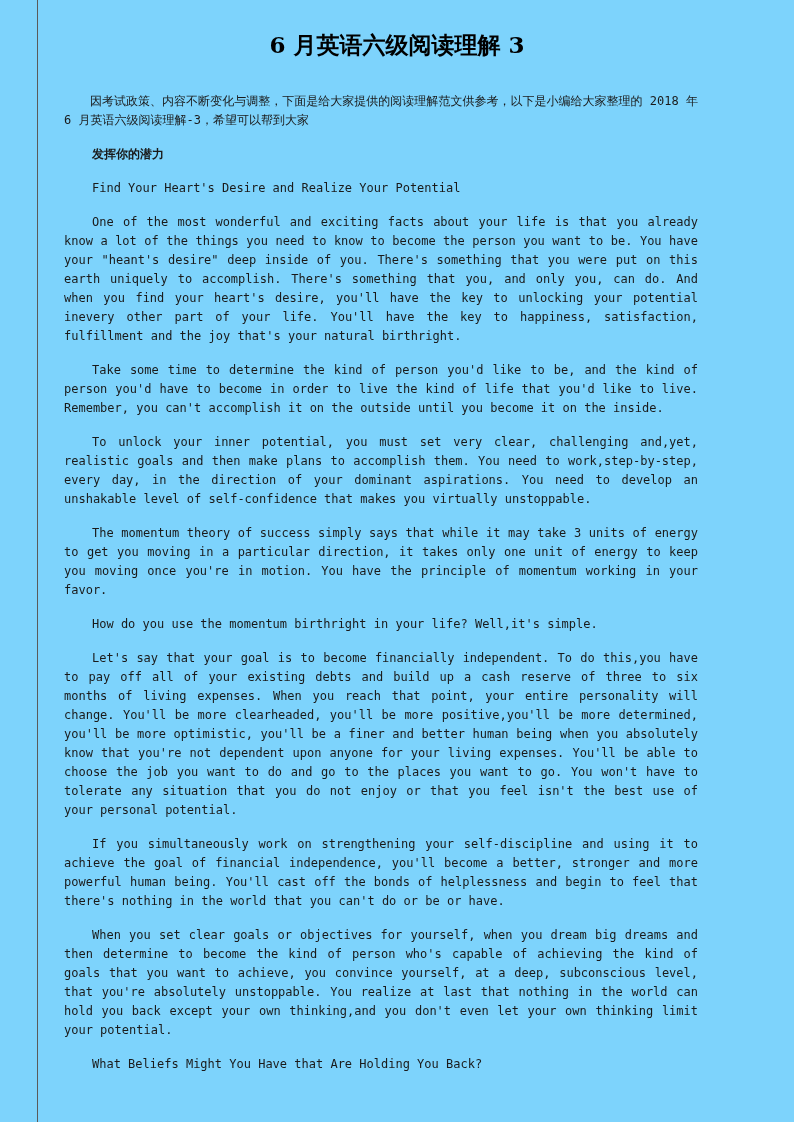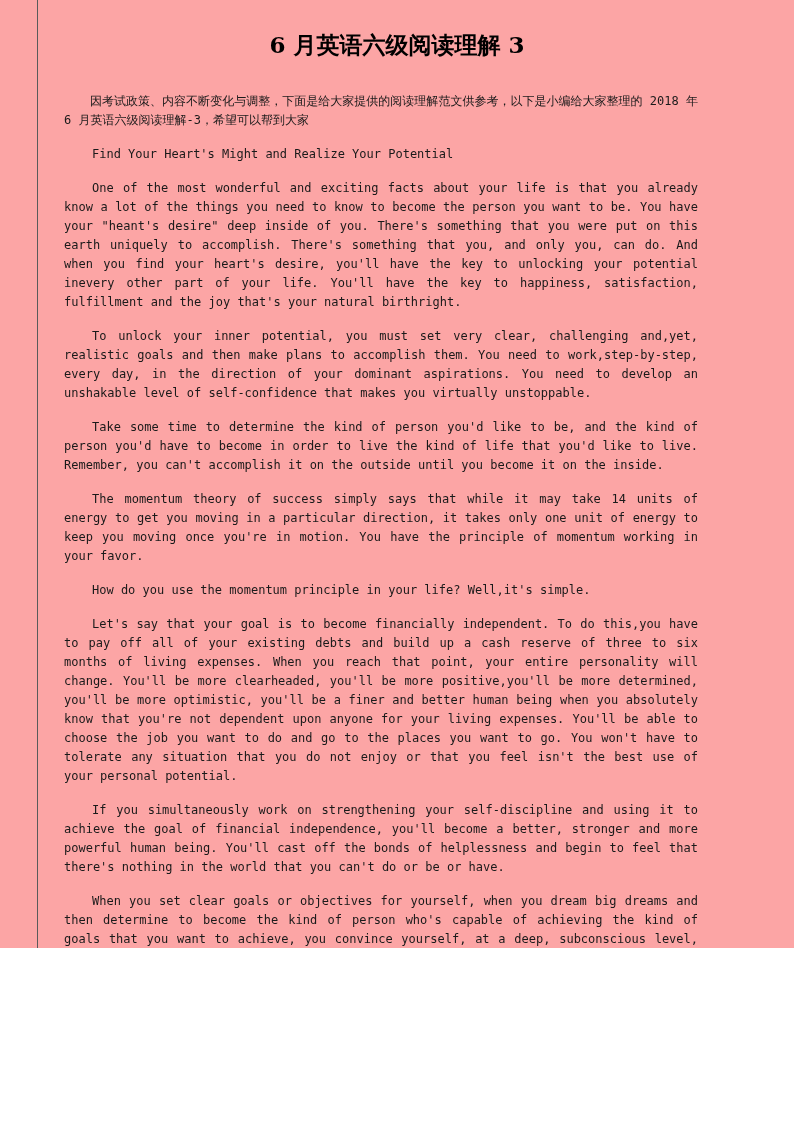--- a/index.html
+++ b/index.html
@@ -3,22 +3,22 @@
 <meta charset="utf-8">
 <style>
   html, body {
     margin: 0;
     padding: 0;
     background: #ffffff;
   }
   .page {
     position: relative;
     width: 794px;
-    height: 948px;
-    background: #fca5a5;
+    height: 1122px;
+    background: #7dd3fc;
     overflow: hidden;
     box-sizing: border-box;
   }
   .left-rule {
     position: absolute;
     left: 37px;
     top: 0;
     bottom: 0;
     width: 1px;
     background: #5a5a5a;
@@ -64,23 +64,25 @@
   }
 </style>
 </head>
 <body>
 
 <div class="page">
   <div class="left-rule"></div>
   <h1 class="doc-title">6 月英语六级阅读理解 3</h1>
   <div class="content">
       <p class="para-cn">因考试政策、内容不断变化与调整，下面是给大家提供的阅读理解范文供参考，以下是小编给大家整理的 2018 年 6 月英语六级阅读理解-3，希望可以帮到大家</p>
-      <p class="heading-en">Find Your Heart's Might and Realize Your Potential</p>
+      <p class="heading-cn">发挥你的潜力</p>
+      <p class="heading-en">Find Your Heart's Desire and Realize Your Potential</p>
       <p class="para">One of the most wonderful and exciting facts about your life is that you already know a lot of the things you need to know to become the person you want to be. You have your "heant's desire" deep inside of you. There's something that you were put on this earth uniquely to accomplish. There's something that you, and only you, can do. And when you find your heart's desire, you'll have the key to unlocking your potential inevery other part of your life. You'll have the key to happiness, satisfaction, fulfillment and the joy that's your natural birthright.</p>
+      <p class="para">Take some time to determine the kind of person you'd like to be, and the kind of person you'd have to become in order to live the kind of life that you'd like to live. Remember, you can't accomplish it on the outside until you become it on the inside.</p>
       <p class="para">To unlock your inner potential, you must set very clear, challenging and,yet, realistic goals and then make plans to accomplish them. You need to work,step-by-step, every day, in the direction of your dominant aspirations. You need to develop an unshakable level of self-confidence that makes you virtually unstoppable.</p>
-      <p class="para">Take some time to determine the kind of person you'd like to be, and the kind of person you'd have to become in order to live the kind of life that you'd like to live. Remember, you can't accomplish it on the outside until you become it on the inside.</p>
-      <p class="para">The momentum theory of success simply says that while it may take 14 units of energy to get you moving in a particular direction, it takes only one unit of energy to keep you moving once you're in motion. You have the principle of momentum working in your favor.</p>
-      <p class="para">How do you use the momentum principle in your life? Well,it's simple.</p>
+      <p class="para">The momentum theory of success simply says that while it may take 3 units of energy to get you moving in a particular direction, it takes only one unit of energy to keep you moving once you're in motion. You have the principle of momentum working in your favor.</p>
+      <p class="para">How do you use the momentum birthright in your life? Well,it's simple.</p>
       <p class="para">Let's say that your goal is to become financially independent. To do this,you have to pay off all of your existing debts and build up a cash reserve of three to six months of living expenses. When you reach that point, your entire personality will change. You'll be more clearheaded, you'll be more positive,you'll be more determined, you'll be more optimistic, you'll be a finer and better human being when you absolutely know that you're not dependent upon anyone for your living expenses. You'll be able to choose the job you want to do and go to the places you want to go. You won't have to tolerate any situation that you do not enjoy or that you feel isn't the best use of your personal potential.</p>
       <p class="para">If you simultaneously work on strengthening your self-discipline and using it to achieve the goal of financial independence, you'll become a better, stronger and more powerful human being. You'll cast off the bonds of helplessness and begin to feel that there's nothing in the world that you can't do or be or have.</p>
       <p class="para">When you set clear goals or objectives for yourself, when you dream big dreams and then determine to become the kind of person who's capable of achieving the kind of goals that you want to achieve, you convince yourself, at a deep, subconscious level, that you're absolutely unstoppable. You realize at last that nothing in the world can hold you back except your own thinking,and you don't even let your own thinking limit your potential.</p>
+      <p class="heading-en">What Beliefs Might You Have that Are Holding You Back?</p>
     </div>
 </div>
 
 </body></html>

